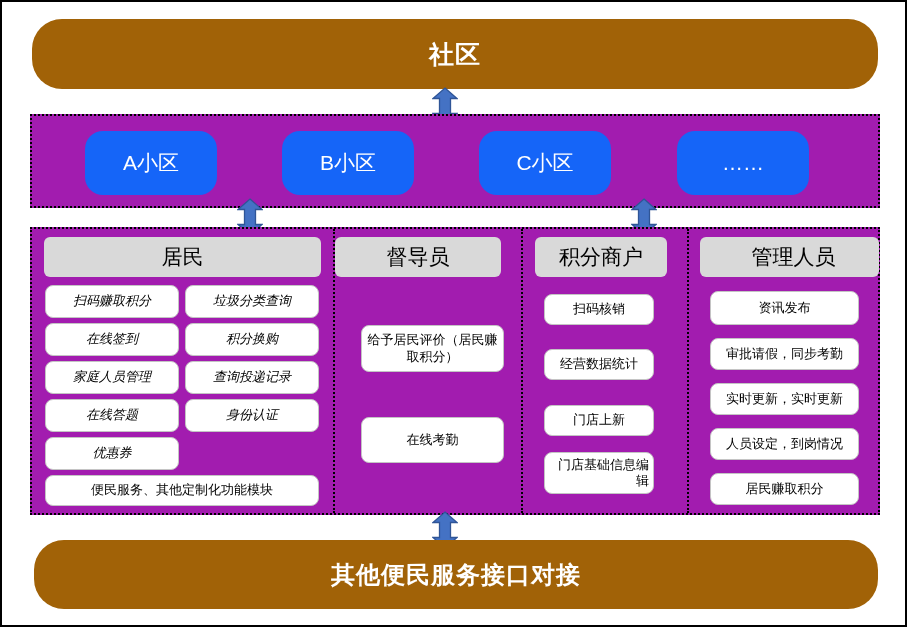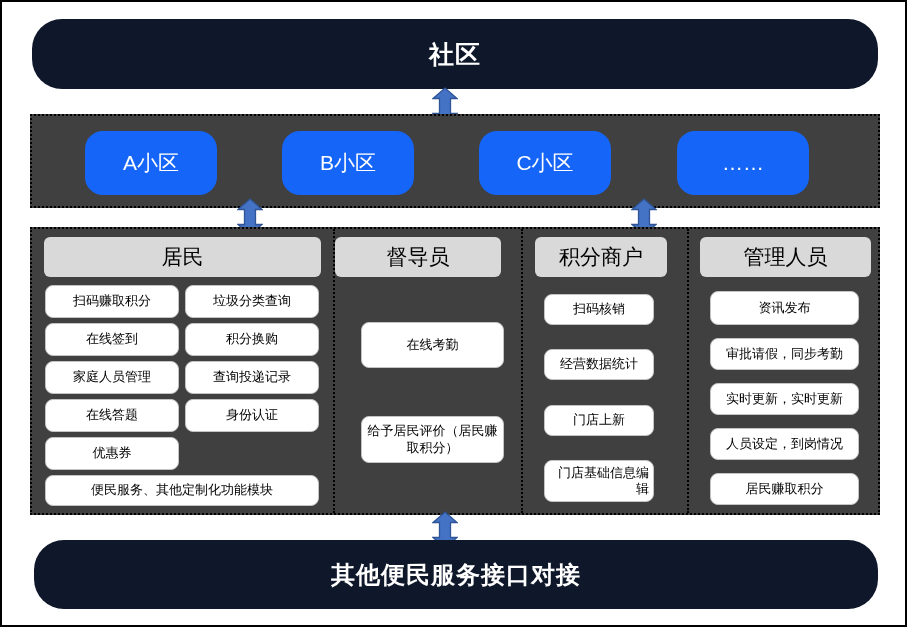--- a/index.html
+++ b/index.html
@@ -1,28 +1,28 @@
 <!DOCTYPE html>
 <html><head>
 <meta charset="utf-8">
 <style>
   html,body{margin:0;padding:0;background:#fff;}
   body{font-family:"Liberation Sans","DejaVu Sans",sans-serif;}
   .canvas{position:relative;width:907px;height:627px;background:#fff;
           border:2px solid #000;box-sizing:border-box;overflow:hidden;}
 
   
-  .bar{position:absolute;background:#0f172a;border-radius:30px;color:#fff;
+  .bar{position:absolute;background:#a16207;border-radius:30px;color:#fff;
        display:flex;align-items:center;justify-content:center;
        font-weight:bold;font-size:25px;letter-spacing:1px;}
   .top-bar{left:30px;top:17px;width:846px;height:70px;}
   .bottom-bar{left:32px;top:538px;width:844px;height:69px;font-size:24px;}
 
   
-  .dotted{position:absolute;border:2px dotted #000;box-sizing:border-box;background:#404040;}
+  .dotted{position:absolute;border:2px dotted #000;box-sizing:border-box;background:#a21caf;}
   .communities-box{left:28px;top:112px;width:850px;height:94px;}
   .roles-box{left:28px;top:225px;width:850px;height:288px;}
 
   
   .blue-btn{position:absolute;top:15px;width:132px;height:64px;background:#1565f8;
             border-radius:18px;color:#fff;font-size:21px;display:flex;
             align-items:center;justify-content:center;}
 
   
   .col{position:absolute;top:0;height:100%;box-sizing:border-box;}
@@ -30,39 +30,39 @@
   .col-header{height:40px;background:#d9d9d9;border-radius:6px;display:flex;
               align-items:center;justify-content:center;font-size:21px;color:#000;
               margin-top:8px;}
   .item{background:#fff;border:1px solid #c4c4c4;border-radius:8px;display:flex;
         align-items:center;justify-content:center;text-align:center;font-size:13px;
         color:#000;line-height:1.25;box-sizing:border-box;padding:2px 4px;}
 
   .col1{left:0;width:301px;}
   .col1 .col-header{width:277px;margin-left:12px;}
   .grid2{display:grid;grid-template-columns:134px 134px;gap:5px 6px;margin:8px 0 0 13px;}
-  .grid2 .item{height:33px;}
+  .grid2 .item{height:33px;font-style:italic;}
   .item-full{width:274px;height:31px;margin:5px 0 0 13px;}
 
   .col2{left:301px;width:196px;}
   .col2 .col-header{width:166px;}
   .col2 .item{width:143px;margin-left:26px;}
   .c2-i0{margin-top:48px;height:47px;}
   .c2-i1{margin-top:45px;height:46px;}
 
   .col3{left:489px;width:158px;}
   .col3 .col-header{width:132px;margin-left:12px;}
   .col3 .item{width:110px;margin-left:21px;height:31px;text-align:right;}
   .c3-i0{margin-top:17px;}
   .c3-i1{margin-top:24px;}
   .c3-i2{margin-top:25px;}
-  .c3-i3{margin-top:24px;height:42px !important;}
+  .c3-i3{margin-top:16px;height:42px !important;}
 
   .col4{left:655px;width:193px;}
-  .col4 .col-header{width:171px;margin-left:11px;}
+  .col4 .col-header{width:171px;margin-left:11px;padding-left:8px;}
   .col4 .item{width:149px;margin-left:21px;height:32px;margin-top:13px;}
   .c4-i0{margin-top:14px !important;height:34px !important;}
 
   
   .arrow{position:absolute;width:26px;height:38px;}
   .arrow-1{left:430px;top:85px;}
   .arrow-2a{left:235px;top:196px;}
   .arrow-2b{left:629px;top:196px;}
   .arrow-3{left:430px;top:509px;}
 </style>
@@ -104,22 +104,22 @@
         <div class="item">查询投递记录</div>
         <div class="item">在线答题</div>
         <div class="item">身份认证</div>
         <div class="item">优惠券</div>
       </div>
       <div class="item item-full">便民服务、其他定制化功能模块</div>
     </div>
 
     <div class="col col2 col-sep">
       <div class="col-header">督导员</div>
+      <div class="item c2-i0">给予居民评价（居民赚取积分）</div>
       <div class="item c2-i1">在线考勤</div>
-      <div class="item c2-i0">给予居民评价（居民赚取积分）</div>
     </div>
 
     <div class="col col3 col-sep">
       <div class="col-header">积分商户</div>
       <div class="item c3-i0">扫码核销</div>
       <div class="item c3-i1">经营数据统计</div>
       <div class="item c3-i2">门店上新</div>
       <div class="item c3-i3">门店基础信息编辑</div>
     </div>
 

